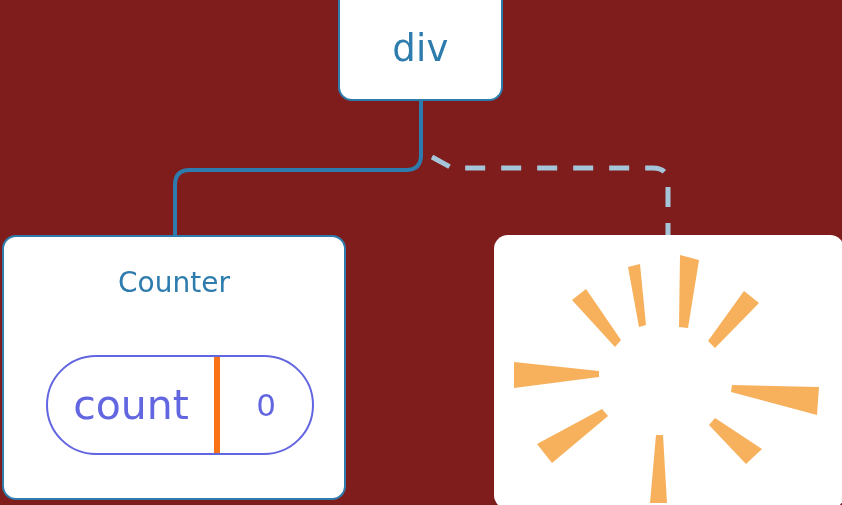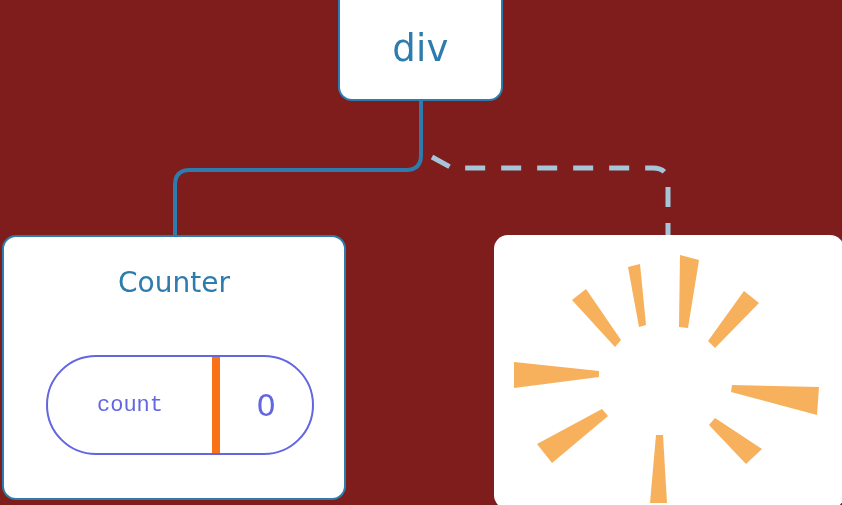--- a/index.html
+++ b/index.html
@@ -78,24 +78,23 @@
     box-sizing: border-box;
     display: flex;
     align-items: stretch;
   }
   .pill-key {
     flex: 0 0 172px;
     display: flex;
     align-items: center;
     justify-content: center;
     color: #6266e0;
-    font-size: 22px;
-    border-right: 8px solid #f97316;
+    font-size: 41px;
+    border-right: 6px solid #f97316;
     box-sizing: border-box;
-    font-family: Liberation Mono, monospace;
   }
   .pill-val {
     flex: 1 1 auto;
     display: flex;
     align-items: center;
     justify-content: center;
     color: #6266e0;
     font-size: 31px;
   }
   

